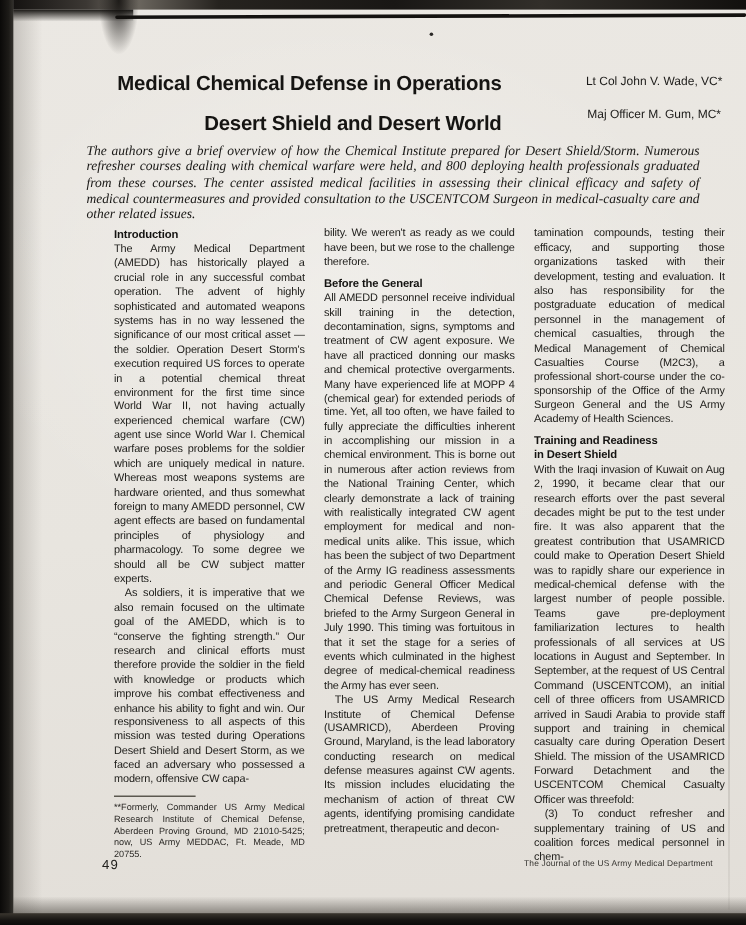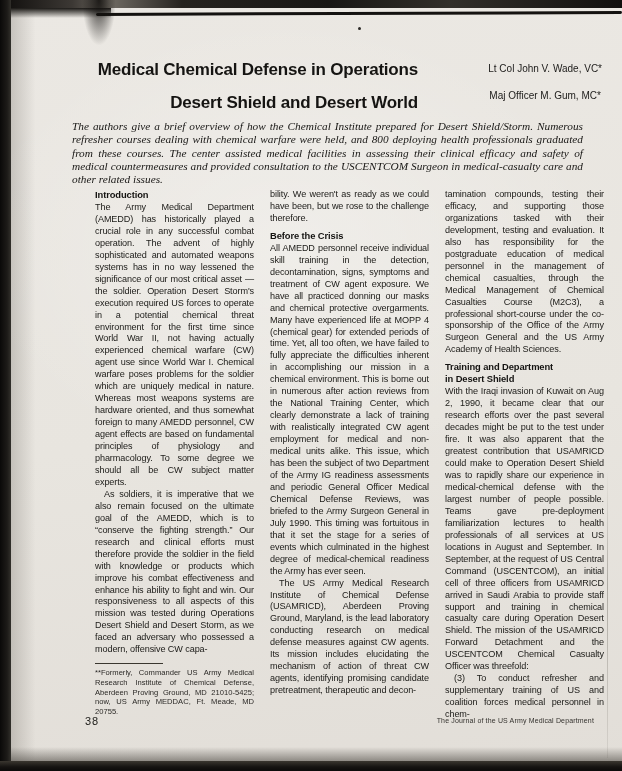--- a/index.html
+++ b/index.html
@@ -89,27 +89,27 @@
 <div class="cols">
   <div class="col">
     <h3 class="first">Introduction</h3>
     <p>The Army Medical Department (AMEDD) has historically played a crucial role in any successful combat operation. The advent of highly sophisticated and automated weapons systems has in no way lessened the significance of our most critical asset —the soldier. Operation Desert Storm's execution required US forces to operate in a potential chemical threat environment for the first time since World War II, not having actually experienced chemical warfare (CW) agent use since World War I. Chemical warfare poses problems for the soldier which are uniquely medical in nature. Whereas most weapons systems are hardware oriented, and thus somewhat foreign to many AMEDD personnel, CW agent effects are based on fundamental principles of physiology and pharmacology. To some degree we should all be CW subject matter experts.</p>
     <p class="ind">As soldiers, it is imperative that we also remain focused on the ultimate goal of the AMEDD, which is to “conserve the fighting strength.” Our research and clinical efforts must therefore provide the soldier in the field with knowledge or products which improve his combat effectiveness and enhance his ability to fight and win. Our responsiveness to all aspects of this mission was tested during Operations Desert Shield and Desert Storm, as we faced an adversary who possessed a modern, offensive CW capa-</p>
     <div class="fnrule"></div>
     <p class="fn">**Formerly, Commander US Army Medical Research Institute of Chemical Defense, Aberdeen Proving Ground, MD 21010-5425; now, US Army MEDDAC, Ft. Meade, MD 20755.</p>
   </div>
   <div class="col">
     <p>bility. We weren't as ready as we could have been, but we rose to the challenge therefore.</p>
-    <h3>Before the Crisis</h3>
+    <h3>Before the General</h3>
     <p>All AMEDD personnel receive individual skill training in the detection, decontamination, signs, symptoms and treatment of CW agent exposure. We have all practiced donning our masks and chemical protective overgarments. Many have experienced life at MOPP 4 (chemical gear) for extended periods of time. Yet, all too often, we have failed to fully appreciate the difficulties inherent in accomplishing our mission in a chemical environment. This is borne out in numerous after action reviews from the National Training Center, which clearly demonstrate a lack of training with realistically integrated CW agent employment for medical and non-medical units alike. This issue, which has been the subject of two Department of the Army IG readiness assessments and periodic General Officer Medical Chemical Defense Reviews, was briefed to the Army Surgeon General in July 1990. This timing was fortuitous in that it set the stage for a series of events which culminated in the highest degree of medical-chemical readiness the Army has ever seen.</p>
     <p class="ind">The US Army Medical Research Institute of Chemical Defense (USAMRICD), Aberdeen Proving Ground, Maryland, is the lead laboratory conducting research on medical defense measures against CW agents. Its mission includes elucidating the mechanism of action of threat CW agents, identifying promising candidate pretreatment, therapeutic and decon-</p>
   </div>
   <div class="col">
     <p>tamination compounds, testing their efficacy, and supporting those organizations tasked with their development, testing and evaluation. It also has responsibility for the postgraduate education of medical personnel in the management of chemical casualties, through the Medical Management of Chemical Casualties Course (M2C3), a professional short-course under the co-sponsorship of the Office of the Army Surgeon General and the US Army Academy of Health Sciences.</p>
-    <h3 class="pre">Training and Department
+    <h3 class="pre">Training and Readiness
 in Desert Shield</h3>
     <p>With the Iraqi invasion of Kuwait on Aug 2, 1990, it became clear that our research efforts over the past several decades might be put to the test under fire. It was also apparent that the greatest contribution that USAMRICD could make to Operation Desert Shield was to rapidly share our experience in medical-chemical defense with the largest number of people possible. Teams gave pre-deployment familiarization lectures to health professionals of all services at US locations in August and September. In September, at the request of US Central Command (USCENTCOM), an initial cell of three officers from USAMRICD arrived in Saudi Arabia to provide staff support and training in chemical casualty care during Operation Desert Shield. The mission of the USAMRICD Forward Detachment and the USCENTCOM Chemical Casualty Officer was threefold:</p>
     <p class="ind">(3) To conduct refresher and supplementary training of US and coalition forces medical personnel in chem-</p>
   </div>
 </div>
 
-<div class="pageno">38</div>
+<div class="pageno">49</div>
 <div class="footer">The Journal of the US Army Medical Department</div>
 
 </body></html>

